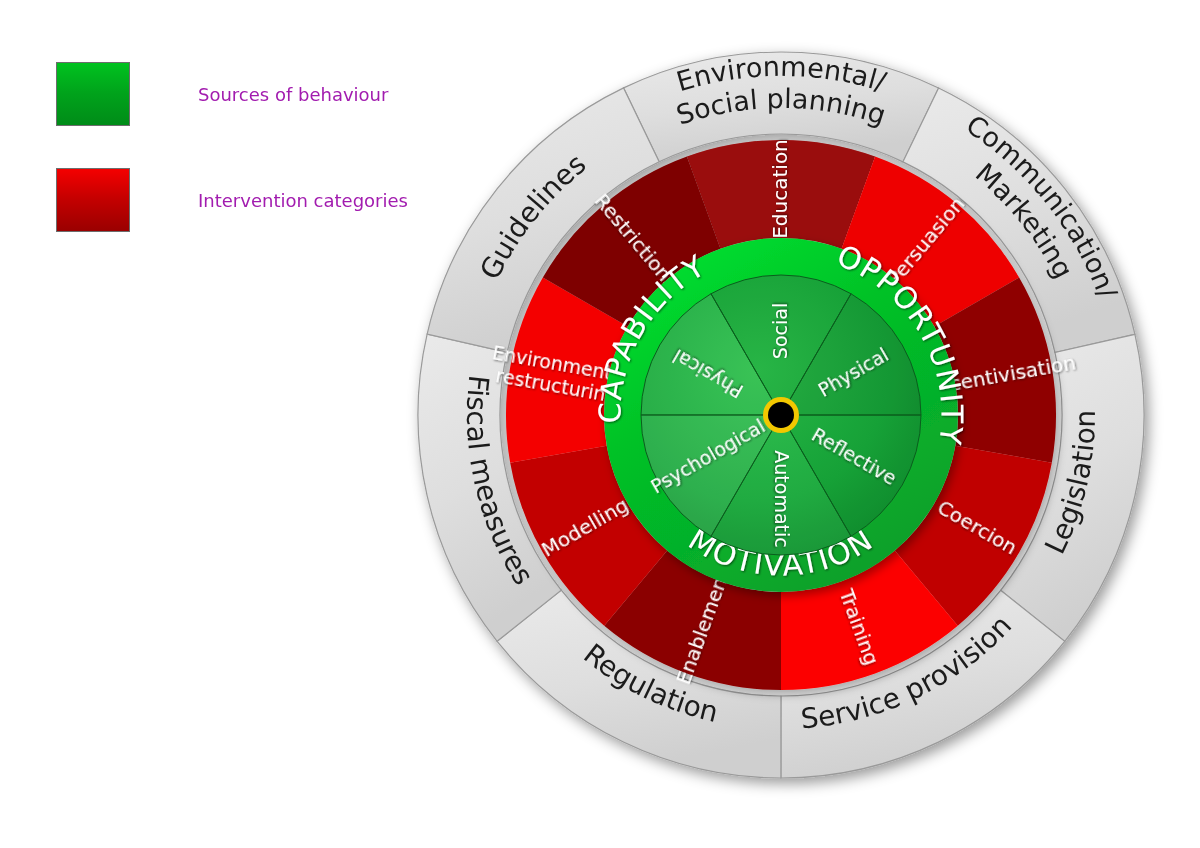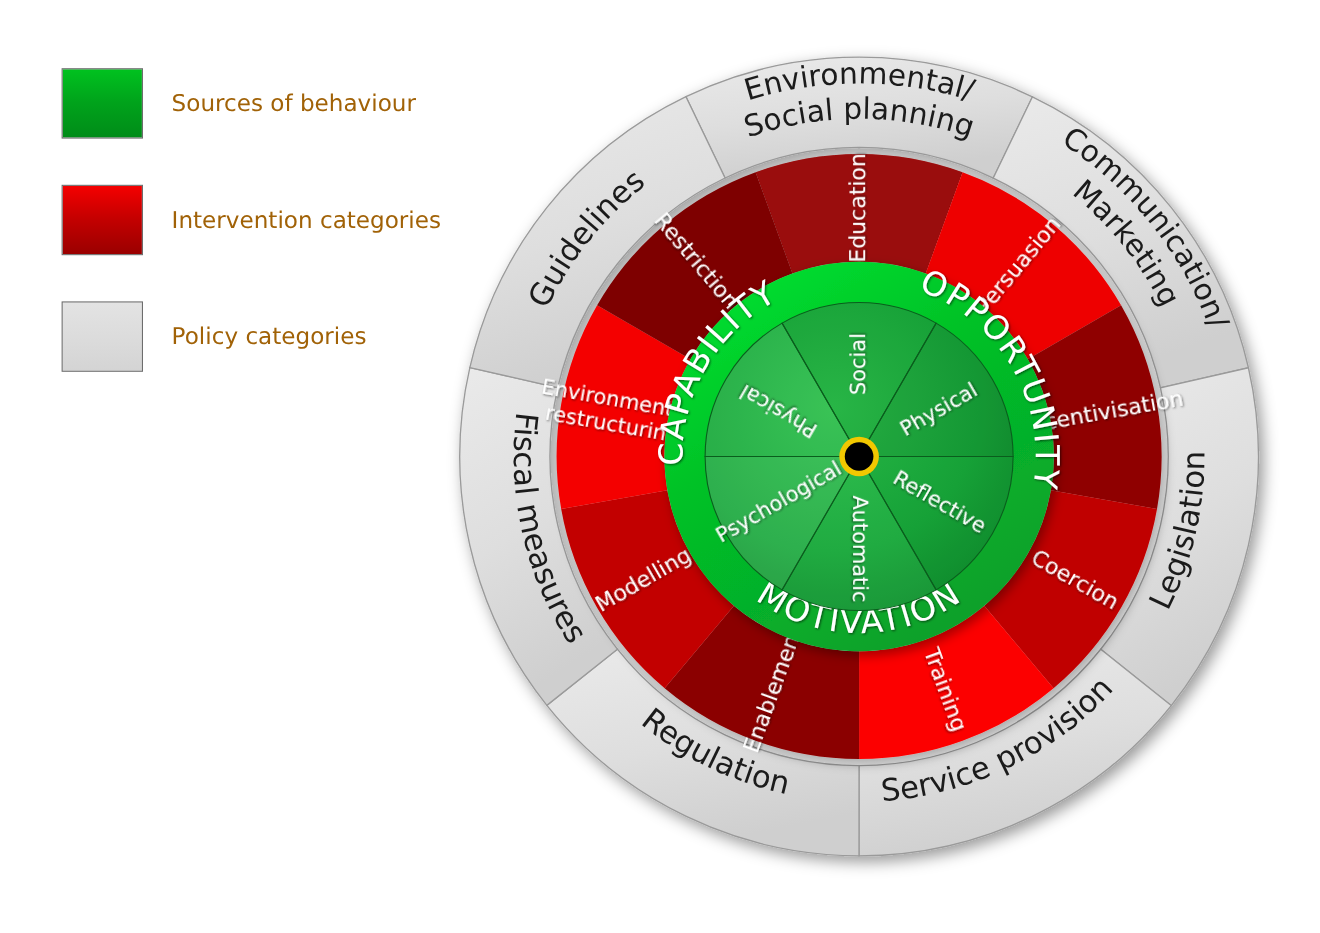--- a/index.html
+++ b/index.html
@@ -11,42 +11,38 @@
     position:relative;
   }
   #stage{position:absolute;inset:0;}
   .legend{position:absolute;left:56px;top:58px;}
   .legend-row{display:flex;align-items:center;height:72px;margin-bottom:34px;}
   .swatch{width:72px;height:62px;border:1px solid #6d6d6d;flex:0 0 auto;}
   .sw-green{background:linear-gradient(180deg,#00c21f 0%,#00a31b 48%,#008c18 100%);}
   .sw-red{background:linear-gradient(180deg,#f40000 0%,#c40000 48%,#9a0000 100%);}
   .sw-grey{background:linear-gradient(180deg,#e3e3e3 0%,#dcdcdc 50%,#d4d4d4 100%);}
   .legend-label{
-    margin-left:26px;font-size:21px;color:#a16207;
+    margin-left:68px;font-size:18px;color:#a21caf;
     font-family:"DejaVu Sans", sans-serif;white-space:nowrap;
   }
   svg.wheel{position:absolute;left:0;top:0;width:1200px;height:848px;}
 </style>
 </head>
 <body>
 
 <div id="stage">
 
   <div class="legend">
     <div class="legend-row">
       <div class="swatch sw-green"></div>
       <div class="legend-label">Sources of behaviour</div>
     </div>
     <div class="legend-row">
       <div class="swatch sw-red"></div>
       <div class="legend-label">Intervention categories</div>
-    </div>
-    <div class="legend-row">
-      <div class="swatch sw-grey"></div>
-      <div class="legend-label">Policy categories</div>
     </div>
   </div>
 
   <svg class="wheel" viewBox="0 0 1200 848">
     <defs>
       <radialGradient id="gGreenCore" cx="42%" cy="34%" r="78%">
         <stop offset="0%" stop-color="#2bbf4a"></stop>
         <stop offset="60%" stop-color="#17a83a"></stop>
         <stop offset="100%" stop-color="#0e8a2b"></stop>
       </radialGradient>

